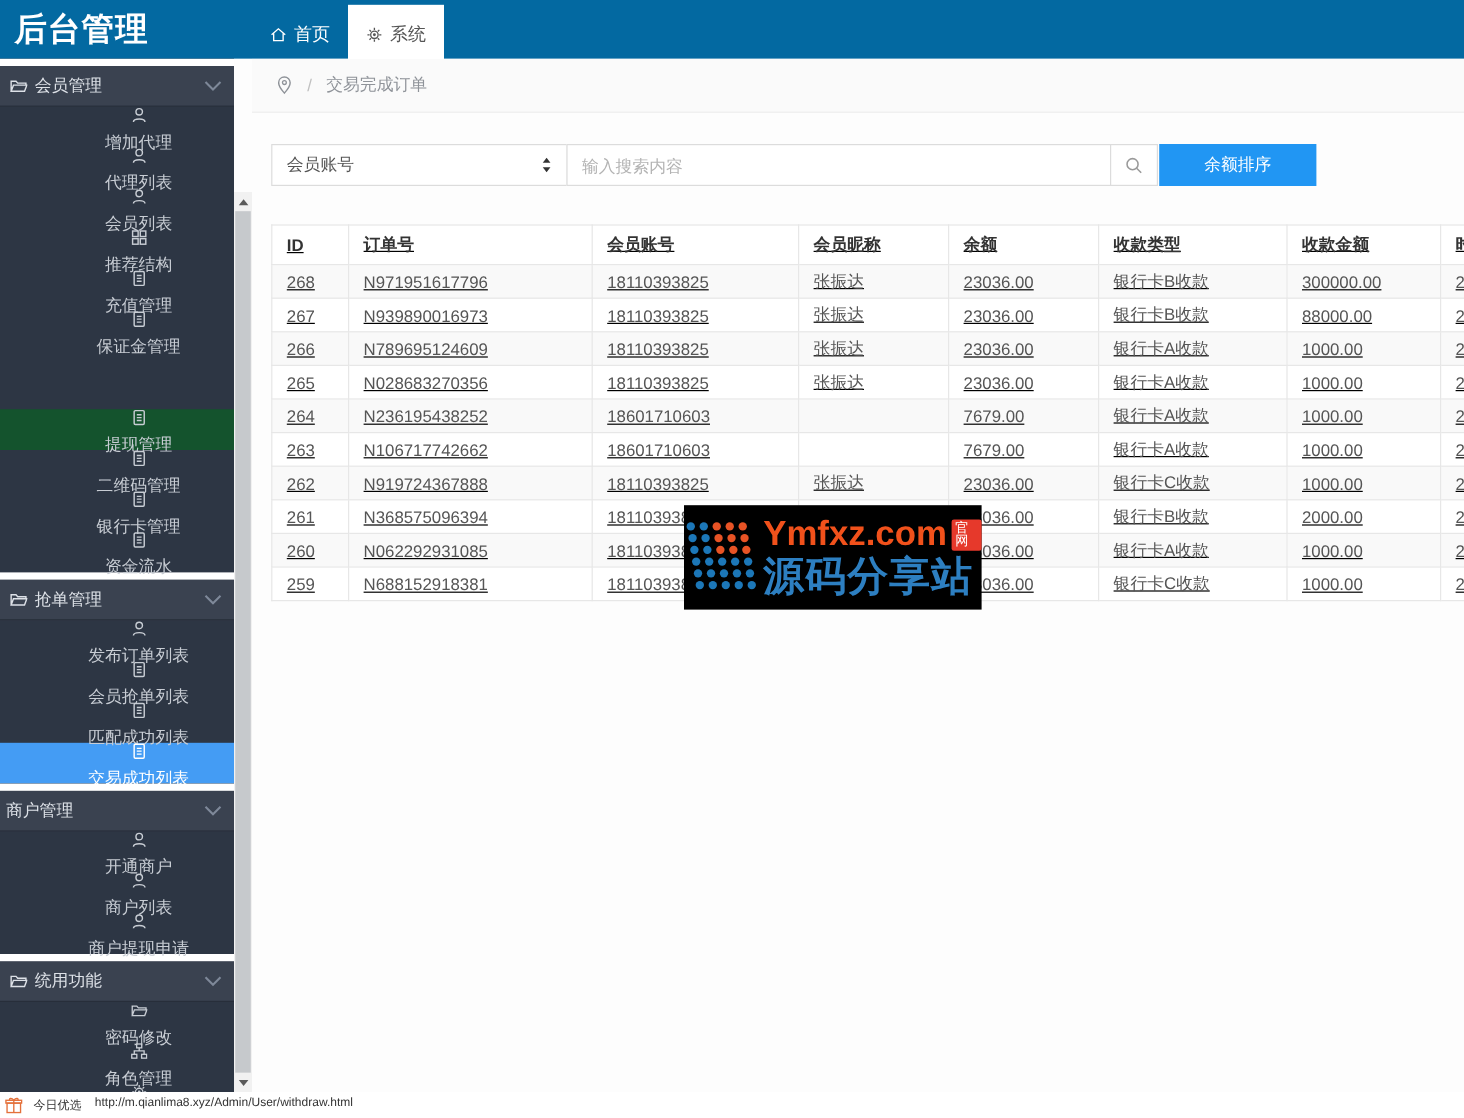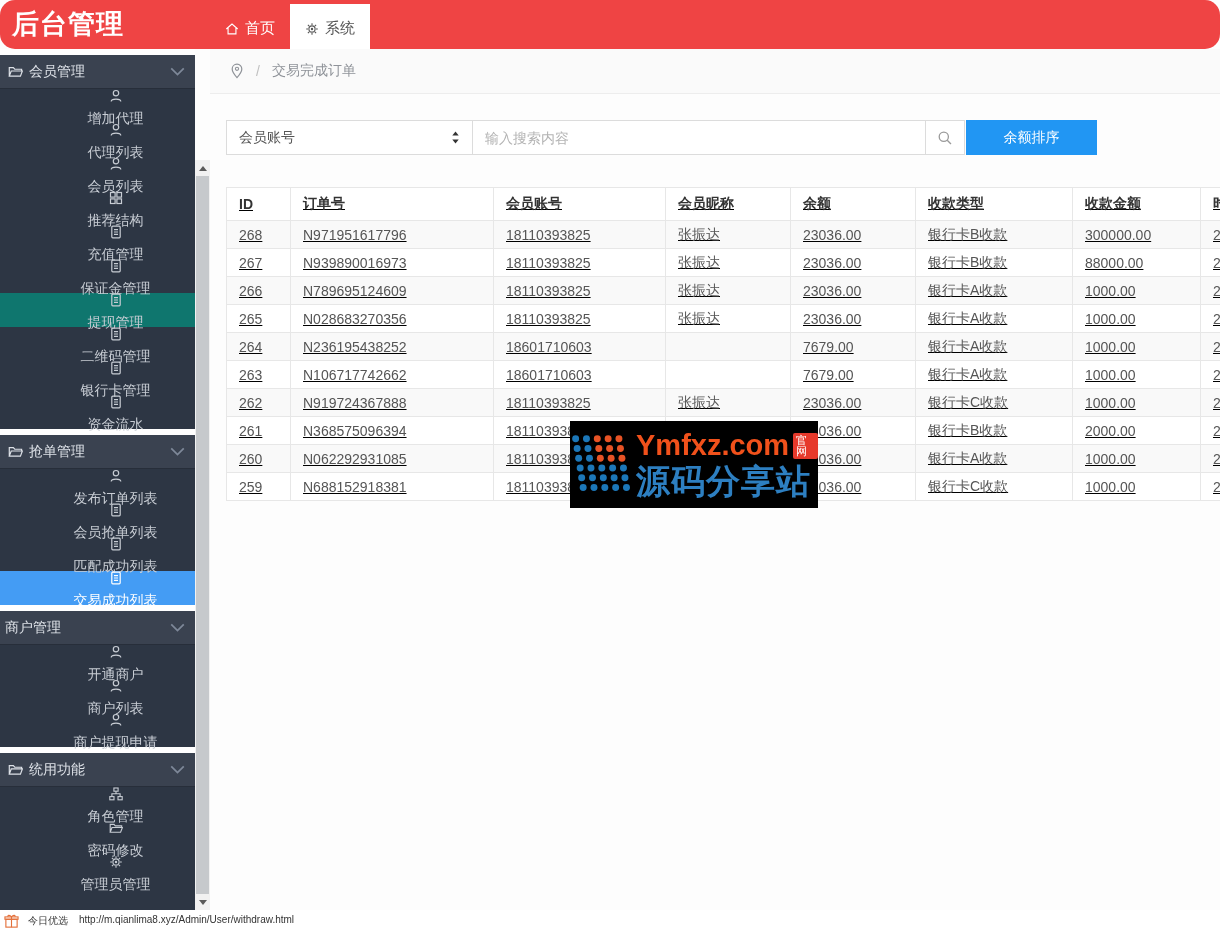--- a/index.html
+++ b/index.html
@@ -1,34 +1,34 @@
 <!DOCTYPE html>
 <html><head>
 <meta charset="utf-8">
 <style>
   * { margin:0; padding:0; box-sizing:border-box; }
   html,body { background:#fff; }
   body { font-family:"Liberation Sans","DejaVu Sans",sans-serif; }
   .root { position:relative; width:1220px; height:932px; overflow:hidden; background:#fdfdfd; }
 
   
-  .topbar { position:absolute; left:0; top:0; width:1220px; height:49px; background:#ef4444;border-radius:15px; }
+  .topbar { position:absolute; left:0; top:0; width:1220px; height:49px; background:#0369a1; }
   .logo { position:absolute; left:12px; top:0; height:49px; line-height:49px; color:#fff; font-size:27px; font-weight:bold; letter-spacing:1px; }
   .tabs { position:absolute; left:210px; top:4px; height:49px; display:flex; }
   .tab { height:49px; display:flex; align-items:center; gap:6px; padding:0 15px; color:#fff; font-size:15px; cursor:pointer; }
   .tab.active { background:#fff; color:#555; }
   .tab .icn svg { display:block; }
 
   
   .sidebar { position:absolute; left:0; top:49px; width:195px; height:861px; background:#2d3644; overflow:hidden; }
   .side-section { height:40px; display:flex; align-items:center; gap:6px; padding:0 10px 0 8px; background:#3a4250; color:#dde1e7; font-size:14px; border-top:6px solid #ffffff; border-bottom:1px solid #272e3a; cursor:pointer; }
   .side-section.no-icon { padding-left:5px; }
   .side-section .chev { margin-left:auto; color:#7e8899; }
   .side-item { height:34px; display:flex; align-items:center; gap:7px; padding-left:36px; color:#c8cdd4; font-size:14px; cursor:pointer;flex-direction:column; }
-  .side-item.hover { background:#0f766e; }
+  .side-item.hover { background:#14532d;margin-top:48px; }
   .side-item.active { background:#449cf4; color:#fff; }
   .icn { display:inline-flex; }
   .icn svg { width:14px; height:14px; display:block; }
   .side-section > .icn svg { width:15px; height:15px; }
   .chev svg { width:12px; height:7px; }
 
   
   .scrollzone { position:absolute; left:195px; top:49px; width:15px; height:861px; background:#fdfdfd; }
   .scroll-track { position:absolute; left:0; top:111px; width:15px; height:750px; background:#f1f1f1; }
   .sb-btn { position:absolute; left:0; width:15px; height:16px; display:flex; align-items:center; justify-content:center; background:#f1f1f1; cursor:pointer; }
@@ -306,37 +306,37 @@
         <span class="side-label">统用功能</span>
         <span class="icn chev">
           <svg viewBox="0 0 12 7">
             <path d="M1,1 L6,6 L11,1" fill="none" stroke="currentColor" stroke-width="1.4"></path>
           </svg>
         </span>
       </div>
       <div class="side-item">
         <span class="icn ">
           <svg viewBox="0 0 14 14">
+            <path d="M1.2,11.3 V3.4 h3.8 l1.3,1.5 h6.4 v1.6 M1.2,11.3 h10.4 l1.8,-4.8 H3 z" fill="none" stroke="currentColor" stroke-width="1.1"></path>
+          </svg>
+        </span>
+        <span class="side-label">密码修改</span>
+      </div>
+      <div class="side-item">
+        <span class="icn ">
+          <svg viewBox="0 0 14 14">
             <g fill="none" stroke="currentColor" stroke-width="1.1">
               <rect x="4.9" y="1" width="4.2" height="3.2"></rect>
               <rect x="0.8" y="9.6" width="4.2" height="3.2"></rect>
               <rect x="9" y="9.6" width="4.2" height="3.2"></rect>
               <path d="M7,4.2 V6.8 M2.9,9.6 V6.8 H11.1 V9.6"></path>
             </g>
           </svg>
         </span>
         <span class="side-label">角色管理</span>
-      </div>
-      <div class="side-item">
-        <span class="icn ">
-          <svg viewBox="0 0 14 14">
-            <path d="M1.2,11.3 V3.4 h3.8 l1.3,1.5 h6.4 v1.6 M1.2,11.3 h10.4 l1.8,-4.8 H3 z" fill="none" stroke="currentColor" stroke-width="1.1"></path>
-          </svg>
-        </span>
-        <span class="side-label">密码修改</span>
       </div>
       <div class="side-item">
         <span class="icn ">
           <svg viewBox="0 0 14 14">
             <g fill="none" stroke="currentColor" stroke-width="1.1">
               <circle cx="7" cy="7" r="3.1"></circle>
               <path d="M7,1.2 V3 M7,11 v1.8 M1.2,7 H3 M11,7 h1.8 M2.9,2.9 L4.2,4.2 M9.8,9.8 l1.3,1.3 M11.1,2.9 L9.8,4.2 M4.2,9.8 l-1.3,1.3"></path>
             </g>
             <circle cx="7" cy="7" r="1.2" fill="currentColor"></circle>
           </svg>

